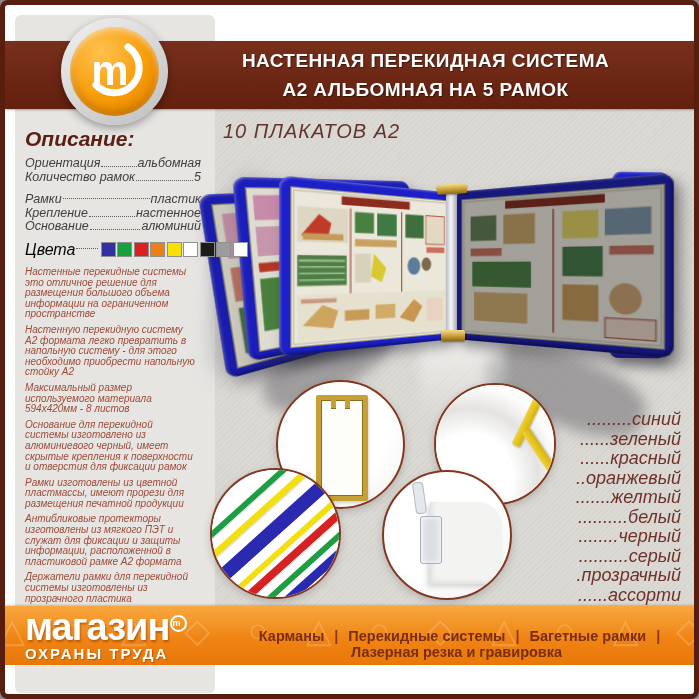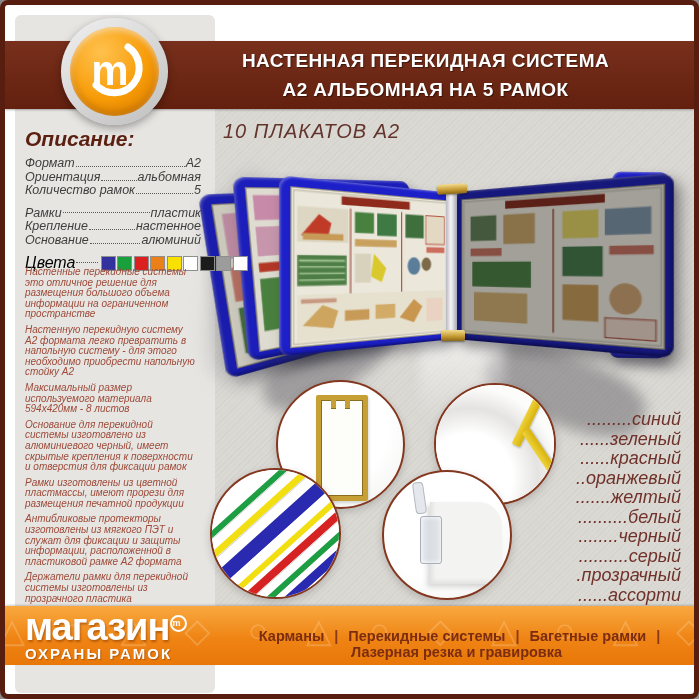--- a/index.html
+++ b/index.html
@@ -140,25 +140,20 @@
       <svg width="65" height="65" viewBox="0 0 65 65">
         <path d="M 46 8 A 25 25 0 1 1 14 46" stroke="#ffffff" stroke-width="7" fill="none" stroke-linecap="round"></path>
         <text x="28" y="46" text-anchor="middle" font-family="Liberation Sans, sans-serif" font-size="42" font-weight="bold" fill="#ffffff">m</text>
       </svg>
     </div>
   </div>
 
   <div class="sidebar-heading">Описание:</div>
 
   <div class="spec-list">
-    <div class="spec-row">
-      <span>Формат</span>
-      <span class="spec-dots"></span>
-      <span>А2</span>
-    </div>
     <div class="spec-row">
       <span>Ориентация</span>
       <span class="spec-dots"></span>
       <span>альбомная</span>
     </div>
     <div class="spec-row">
       <span>Количество рамок</span>
       <span class="spec-dots"></span>
       <span>5</span>
     </div>
@@ -354,20 +349,20 @@
     <div>........черный</div>
     <div>..........серый</div>
     <div>.прозрачный</div>
     <div>......ассорти</div>
   </div>
 
   <div class="footer-band">
     <div class="band-signs">△ ○ △ ◇ ○ △ ○ ◇ △ ○ △ ◇ ○ △ ○ △ ◇ △</div>
     <div class="brand">
       <div class="brand-name"><span>магазин</span><span class="brand-tm">m</span></div>
-      <div class="brand-sub">ОХРАНЫ РАМОК</div>
+      <div class="brand-sub">ОХРАНЫ ТРУДА</div>
     </div>
     <div class="footer-menu">
       <span class="menu-item">Карманы</span><span class="menu-sep">|</span><span class="menu-item">Перекидные системы</span><span class="menu-sep">|</span><span class="menu-item">Багетные рамки</span><span class="menu-sep">|</span><span class="menu-item">Лазерная резка и гравировка</span>
     </div>
   </div>
 
 </div>
 
 </body></html>

